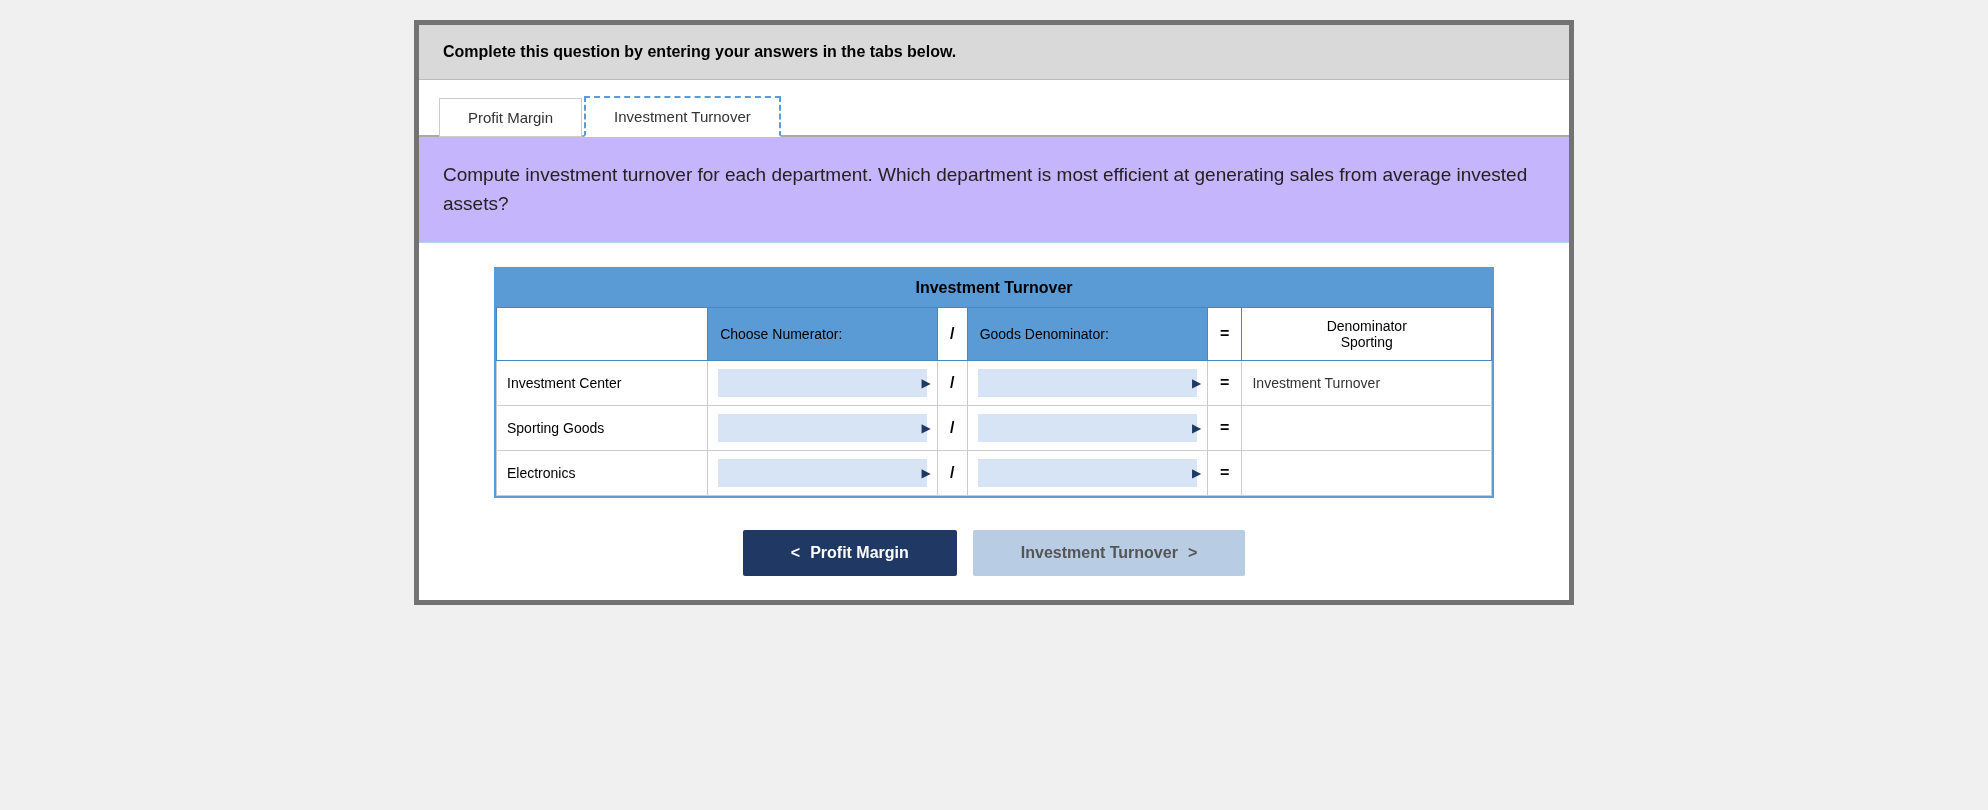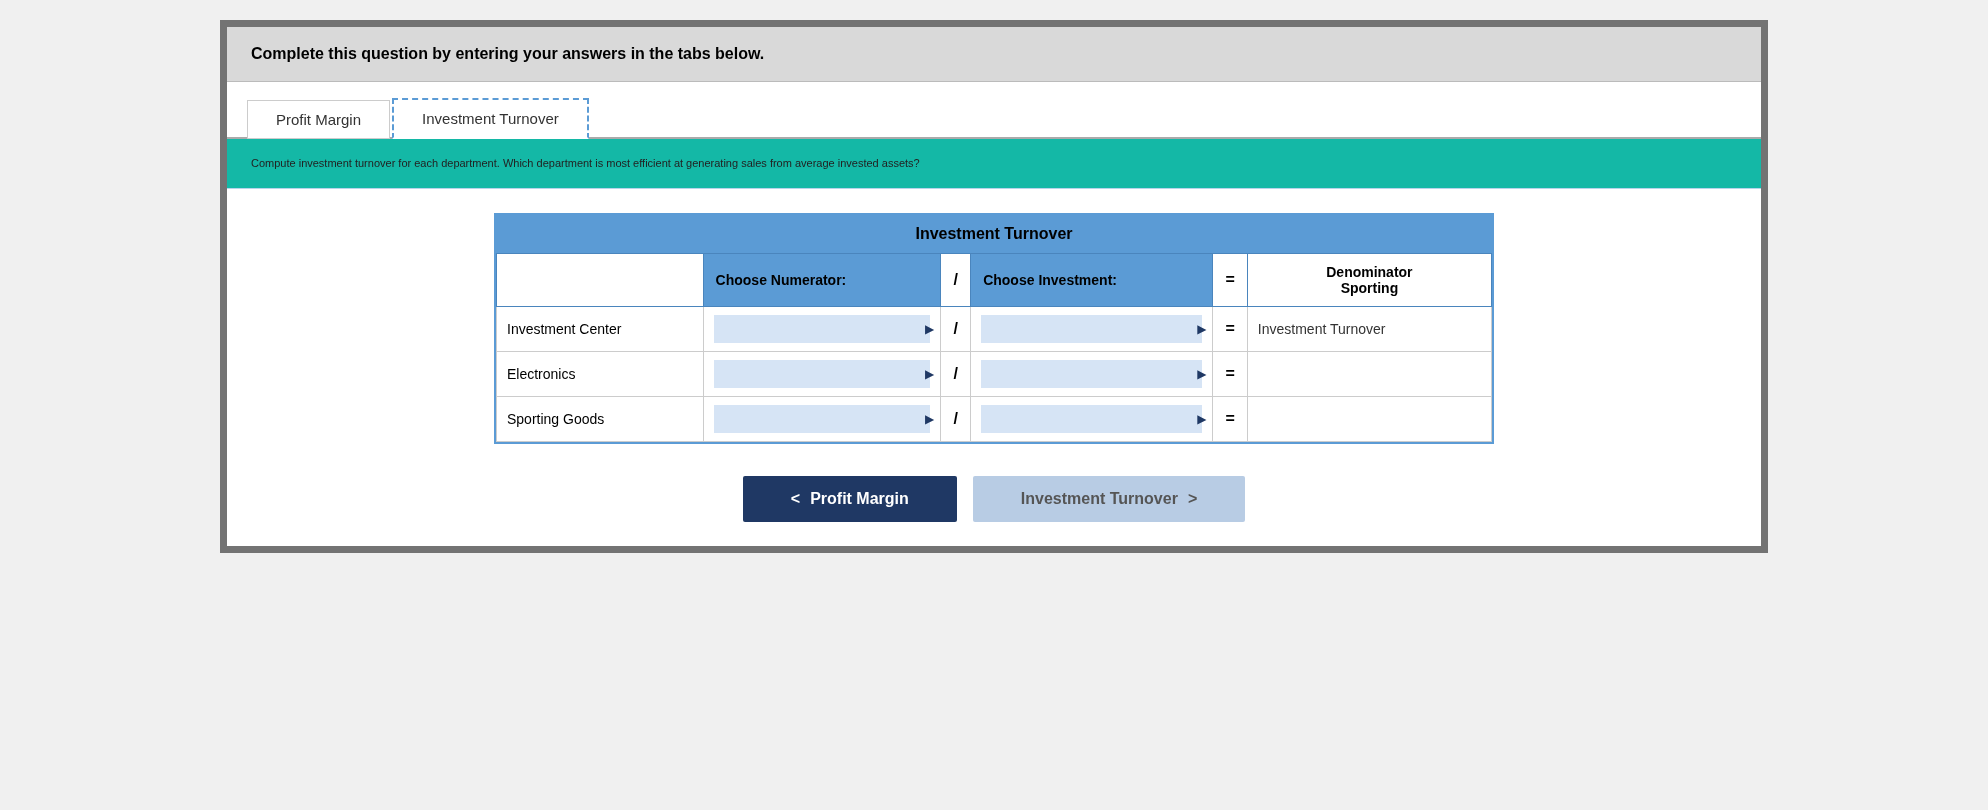--- a/index.html
+++ b/index.html
@@ -8,24 +8,24 @@
       font-size: 15px;
       background: #f0f0f0;
       min-height: 810px;
       display: flex;
       flex-direction: column;
       align-items: center;
       padding: 0;
     }
 
     .outer-container {
-      width: 1548px;
+      width: 1160px;
       background: #fff;
       margin: 20px auto;
-      border: 7px solid #737373;
+      border: 5px solid #737373;
     }
 
     .instruction-bar {
       background: #d9d9d9;
       padding: 18px 24px;
       font-weight: bold;
       font-size: 16px;
       border-bottom: 1px solid #bbb;
     }
 
@@ -57,23 +57,23 @@
       z-index: 2;
     }
 
     .tab.inactive {
       border: 1px solid #ccc;
       background: #fff;
       color: #333;
     }
 
     .description-bar {
-      background: #14b8a6;
-      padding: 16px 24px;
-      font-size: 11px;
+      background: #c4b5fd;
+      padding: 24px 24px;
+      font-size: 19px;
       color: #222;
       line-height: 1.5;
       border-bottom: 1px solid #b8d4ea;
     }
 
     .main-content {
       padding: 24px 20px;
       background: #fff;
     }
 
@@ -97,21 +97,21 @@
       border-collapse: collapse;
       background: #fff;
     }
 
     thead tr {
       background: #5b9bd5;
     }
 
     thead th {
       padding: 10px 12px;
-      font-weight: bold;
+      font-weight: normal;
       font-size: 14px;
       color: #000;
       text-align: left;
       border: 1px solid #4a85bd;
     }
 
     thead th.center {
       text-align: center;
     }
 
@@ -263,21 +263,21 @@
         <thead>
           <tr>
             <th class="label-cell">&nbsp;</th>
             <th>
               <span>Choose Numerator:</span>
             </th>
             <th class="center divider-cell">
               <span>/</span>
             </th>
             <th>
-              <span>Choose Investment:</span>
+              <span>Goods Denominator:</span>
             </th>
             <th class="center equals-cell">
               <span>=</span>
             </th>
             <th class="center result-cell">
               <span>Denominator</span><br>
               <span>Sporting</span>
             </th>
           </tr>
         </thead>
@@ -301,21 +301,21 @@
               <span class="dropdown-arrow">▶</span>
             </td>
             <td class="equals-cell">=</td>
             <td class="result-cell">
               <span class="result-text">Investment Turnover</span>
             </td>
           </tr>
 
           <tr>
             <td class="label-cell">
-              <span>Electronics</span>
+              <span>Sporting Goods</span>
             </td>
             <td class="select-cell">
               <select class="dropdown-select">
                 <option value=""></option>
               </select>
               <span class="dropdown-arrow">▶</span>
             </td>
             <td class="divider-cell">/</td>
             <td class="select-cell">
               <select class="dropdown-select">
@@ -324,21 +324,21 @@
               <span class="dropdown-arrow">▶</span>
             </td>
             <td class="equals-cell">=</td>
             <td class="result-cell">
               <span class="result-text"></span>
             </td>
           </tr>
 
           <tr>
             <td class="label-cell">
-              <span>Sporting Goods</span>
+              <span>Electronics</span>
             </td>
             <td class="select-cell">
               <select class="dropdown-select">
                 <option value=""></option>
               </select>
               <span class="dropdown-arrow">▶</span>
             </td>
             <td class="divider-cell">/</td>
             <td class="select-cell">
               <select class="dropdown-select">

